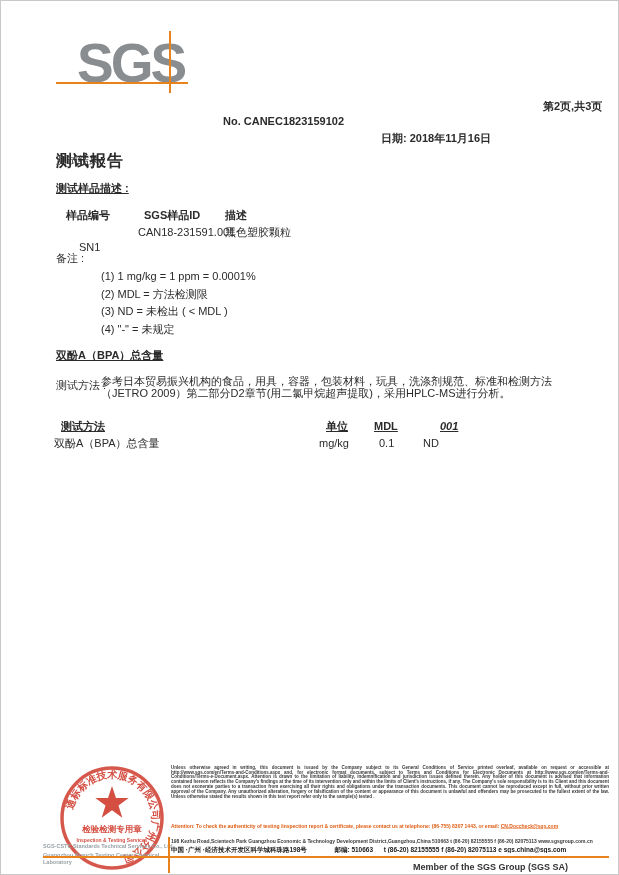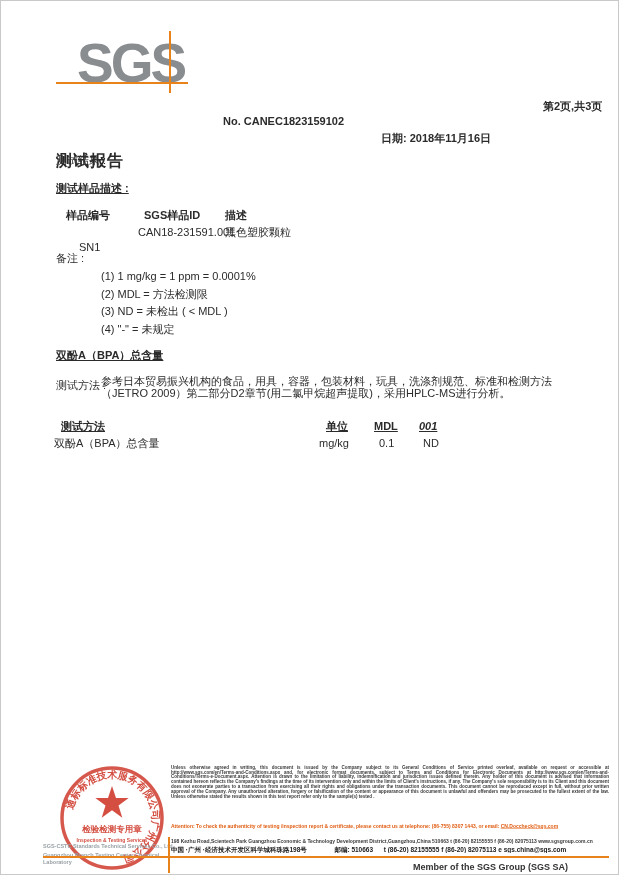--- a/index.html
+++ b/index.html
@@ -13,21 +13,21 @@
     width: 619px;
     height: 875px;
     background: #fff;
     border: 1px solid #c9c9c9;
     overflow: hidden;
   }
   .abs { position: absolute; }
   .t11 { font-size: 11px; line-height: 14px; }
   .bold { font-weight: bold; }
   .ul { text-decoration: underline; }
-  .italic { font-style: italic; }
+  .italic { font-style: italic; margin-left: 21px; }
 
   
   .logo-text {
     font-size: 55px;
     font-weight: bold;
     color: #8a8d90;
     letter-spacing: -3px;
     line-height: 1;
   }
   .orange { background: #e8821b; }

